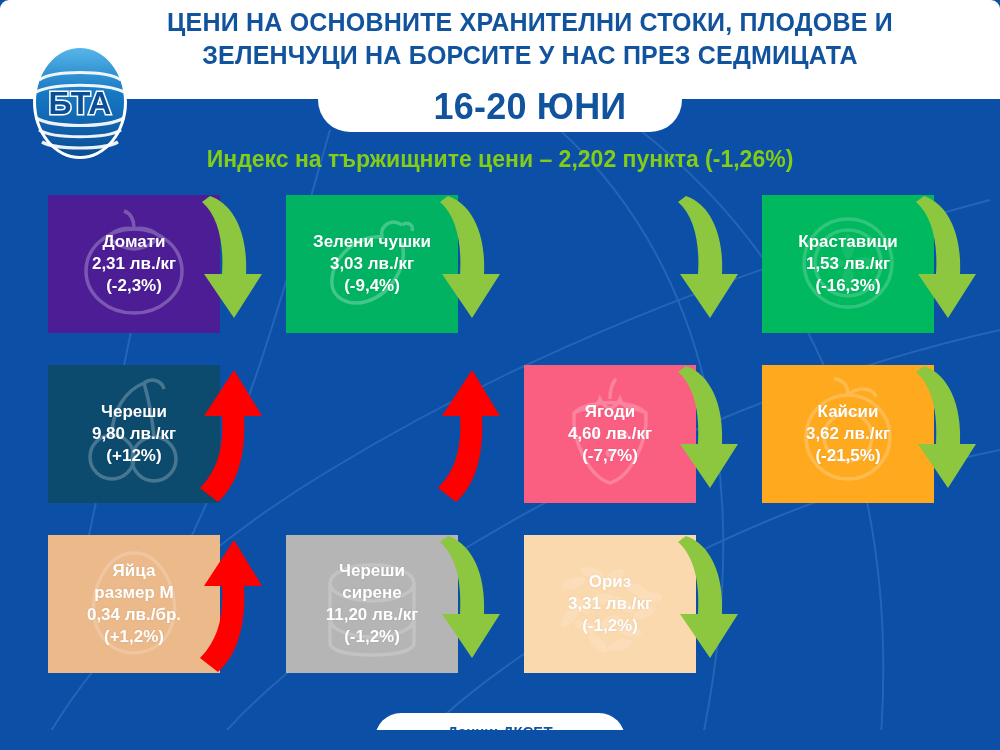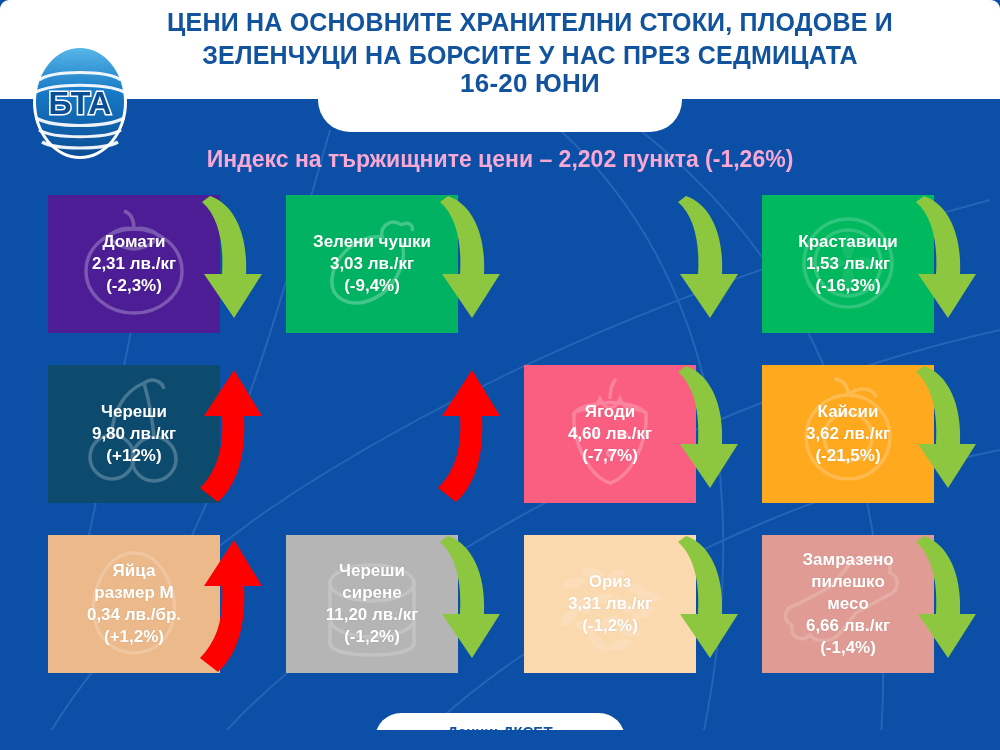--- a/index.html
+++ b/index.html
@@ -21,29 +21,29 @@
   .header-tab{
     position:absolute;left:318px;top:99px;width:364px;height:33px;background:#ffffff;
     border-bottom-left-radius:32px;border-bottom-right-radius:32px;z-index:3;
   }
   .title-block{
     position:absolute;left:120px;top:8px;width:820px;text-align:center;z-index:5;
     color:#12539E;font-weight:bold;letter-spacing:.2px;line-height:1.12;
   }
   .title-l1,.title-l2{font-size:25px;display:block;}
   .title-l2{margin-top:5px;}
-  .title-l3{display:block;font-size:26px;margin-top:0;}
+  .title-l3{display:block;font-size:36px;margin-top:18px;}
 
   
   .logo{position:absolute;left:22px;top:42px;width:116px;height:120px;z-index:6;}
 
   
   .index-line{
     position:absolute;left:0;top:146px;width:1000px;text-align:center;z-index:4;
-    color:#f9a8d4;font-size:23px;font-weight:bold;
+    color:#84cc16;font-size:23px;font-weight:bold;
   }
 
   
   .grid{position:absolute;left:0;top:186px;width:1000px;z-index:4;}
   .row{position:relative;height:170px;}
   .cell{position:absolute;top:0;width:238px;height:160px;}
   .c0{left:40px;} .c1{left:278px;} .c2{left:516px;} .c3{left:754px;}
 
   .card{
     position:absolute;left:8px;top:9px;width:172px;height:138px;
@@ -320,37 +320,18 @@
             <div class="txt">
               <span class="nm">Ориз</span>
               <span class="pr">3,31 лв./кг</span>
               <span class="ch">(-1,2%)</span>
             </div>
           </div>
           <div class="arrow"><svg viewBox="0 0 78 150" width="78" height="150">
               <path d="M20 6 C44 14 58 44 56 84 L72 84 L44 128 L14 84 L32 84 C34 52 28 26 12 12 Z" fill="#8DC63F"></path>
             </svg></div>
         </div>
-        <div class="cell c3">
-          <div class="card" style="background: rgb(224, 156, 148);">
-            <div class="veg"><svg width="132" height="118" viewBox="0 0 132 118">
-                <g fill="none" stroke="#fff" stroke-width="3.5" opacity="0.55">
-                  <path d="M86 16 C98 10 110 18 108 30 C118 34 118 48 106 52 L74 70 L58 90 C50 100 34 100 28 92 C20 100 8 94 10 82 C0 78 2 64 14 62 L48 44 L64 26 C70 16 80 14 86 16Z"></path>
-                </g>
-              </svg></div>
-            <div class="txt">
-              <span class="nm">Замразено</span>
-              <span class="nm">пилешко</span>
-              <span class="nm">месо</span>
-              <span class="pr">6,66 лв./кг</span>
-              <span class="ch">(-1,4%)</span>
-            </div>
-          </div>
-          <div class="arrow"><svg viewBox="0 0 78 150" width="78" height="150">
-              <path d="M20 6 C44 14 58 44 56 84 L72 84 L44 128 L14 84 L32 84 C34 52 28 26 12 12 Z" fill="#8DC63F"></path>
-            </svg></div>
-        </div>
       </div>
     </div>
 
   <div class="footer-pill"></div>
   <div class="footer-txt">Данни: ДКСБТ</div>
 </div>
 
 </body></html>

